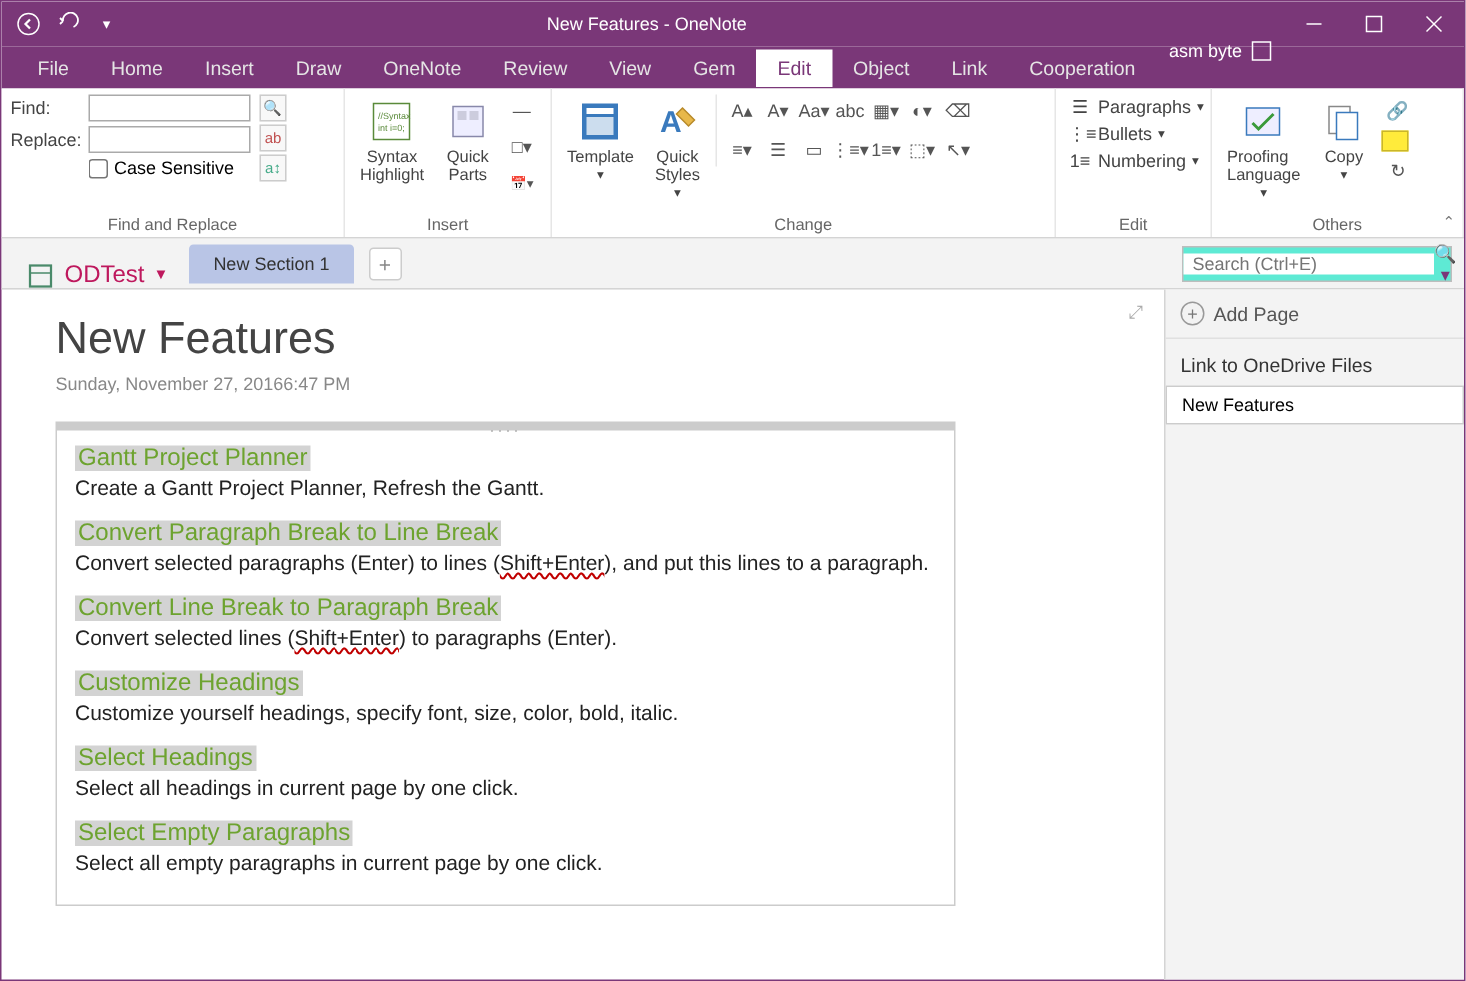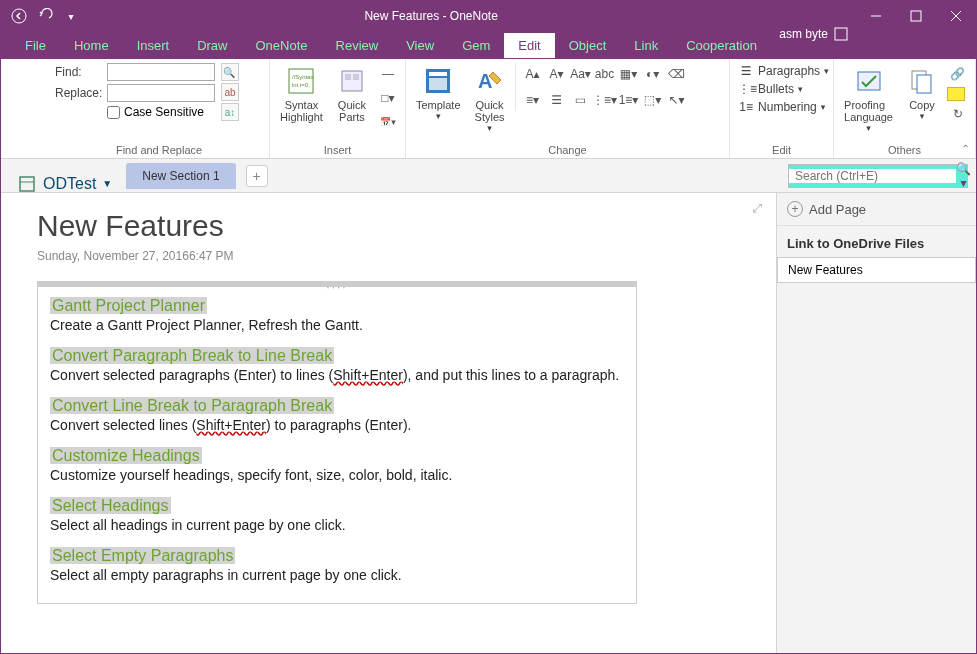--- a/index.html
+++ b/index.html
@@ -5,61 +5,61 @@
 * { margin: 0; padding: 0; box-sizing: border-box; font-family: "Segoe UI", Arial, sans-serif; }
 body { width: 977px; height: 654px; overflow: hidden; background: #fff; border: 1px solid #7a3778; }
 .titlebar { height: 30px; background: #7a3778; color: #fff; display: flex; align-items: center; font-size: 12px; }
 .titlebar .qat { display: flex; align-items: center; gap: 2px; padding-left: 6px; }
 .titlebar .qat .btn { width: 24px; height: 24px; display:flex; align-items:center; justify-content:center; cursor:pointer; }
 .titlebar .title { flex: 1; text-align: center; }
 .titlebar .user { padding-right: 8px; display:flex; align-items:center; gap:6px;margin-top:35px;}
 .titlebar .wincontrols { display:flex; }
 .titlebar .wincontrols .btn { width: 40px; height: 30px; display:flex; align-items:center; justify-content:center; }
 .menubar { height: 28px; background: #7a3778; display:flex; align-items:center; padding-left: 10px; gap: 0; }
-.menubar .tab { color:#86efac; font-size:13px; padding: 5px 14px; cursor:pointer; }
+.menubar .tab { color:#e5e5e5; font-size:13px; padding: 5px 14px; cursor:pointer; }
 .menubar .tab.active { background:#fff; color:#7a3778; }
 .ribbon { height: 100px; background:#fff; border-bottom:1px solid #d4d4d4; display:flex; position:relative; }
 .ribbon-group { border-right:1px solid #e6e6e6; padding: 4px 6px 2px 6px; display:flex; flex-direction:column; justify-content:space-between; }
 .ribbon-group .label { text-align:center; font-size:11px; color:#666; padding-top:2px; }
 .ribbon-group .content { display:flex; gap:4px; align-items:flex-start; flex:1; }
 .fr-row { display:flex; align-items:center; gap:4px; font-size:12px; margin-bottom:3px; }
 .fr-row label { width:48px; color:#444; }
 .fr-row input { width:108px; height:18px; border:1px solid #aaa; font-size:12px; padding:0 2px; }
 .fr-btncol { display:flex; flex-direction:column; gap:2px; margin-left:2px;}
 .fr-btncol .sb { width:18px; height:18px; border:1px solid #ccc; background:#f8f8f8; font-size:10px; display:flex; align-items:center; justify-content:center;}
 .cs-row { display:flex; align-items:center; gap:4px; font-size:12px; margin-top:2px;}
 .vbtn { display:flex; flex-direction:column; align-items:center; font-size:11px; color:#444; padding:2px 4px; cursor:pointer; min-width:42px;}
 .vbtn .bigicon { width:32px; height:32px; display:flex; align-items:center; justify-content:center; margin-bottom:2px; }
 .smallgrid { display:flex; flex-direction:column; gap:2px; }
 .smallbtn { width:22px; height:22px; border:0; background:transparent; display:flex; align-items:center; justify-content:center; font-size:12px; color:#555; cursor:pointer;}
 .sort-row { display:flex; align-items:center; gap:4px; font-size:12px; color:#444; padding:1px 2px; cursor:pointer;}
 .sort-row .sic { width:16px; text-align:center; }
 .collapse-caret { position:absolute; right:6px; bottom:4px; font-size:10px; color:#777; cursor:pointer;}
 .notebar { height: 34px; background:#f3f3f3; border-bottom:1px solid #d4d4d4; display:flex; align-items:center; padding: 0 8px; gap:6px;}
-.notebar .nb { display:flex; align-items:center; gap:6px; font-size:14px; color:#0c4a6e; padding:4px 8px; cursor:pointer;margin-top:16px;}
+.notebar .nb { display:flex; align-items:center; gap:6px; font-size:14px; color:#be185d; padding:4px 8px; cursor:pointer;margin-top:16px;}
 .notebar .nb .caret { font-size:10px;}
 .section-tab { background:#b9c5e6; color:#333; font-size:12px; padding:6px 16px; border-top-left-radius:3px; border-top-right-radius:3px; cursor:pointer;}
 .addsec { width:22px; height:22px; border:1px solid #ccc; border-radius:3px; background:#fff; color:#888; display:flex; align-items:center; justify-content:center; font-size:14px; margin-left:4px; cursor:pointer;}
 .searchwrap { margin-left:auto; display:flex; align-items:center; border:1px solid #bdbdbd; background:#5eead4; height:24px; width:180px;}
 .searchwrap input { border:0; outline:0; flex:1; font-size:12px; padding:0 6px; color:#888;}
 .searchwrap .sicon { width:22px; text-align:center; color:#7a3778; font-size:12px;}
 .workspace { display:flex; height: calc(654px - 30px - 28px - 100px - 34px); }
 .page { flex:1; padding: 16px 20px 0 36px; overflow:hidden; position:relative;}
 .page .fs { position:absolute; top:8px; right:14px; color:#aaa; font-size:12px; cursor:pointer;}
 .page h1 { font-size:30px; font-weight:300; color:#444; margin-bottom:6px;}
 .page .meta { font-size:12px; color:#888; display:flex; margin-bottom:18px;}
 .notebox { border:1px solid #ccc; border-top:6px solid #ccc; padding:10px 12px 20px 12px; max-width:600px; position:relative;}
 .notebox .grip { position:absolute; top:-5px; left:50%; transform:translateX(-50%); color:#999; font-size:10px; letter-spacing:2px;}
 .notebox .hdr { font-size:16px; color:#6da32f; background:#d3d3d3; display:inline; padding:0 2px;}
 .notebox .bdy { font-size:14px; color:#222; margin-top:2px; margin-bottom:14px;}
 .underl { text-decoration: underline wavy #c00000; text-decoration-skip-ink: none;}
 .sidepanel { width:200px; border-left:1px solid #d4d4d4; background:#f3f3f3; display:flex; flex-direction:column;}
 .sidepanel .addpage { display:flex; align-items:center; gap:6px; padding:8px 10px; font-size:13px; color:#555; border-bottom:1px solid #e0e0e0; cursor:pointer;}
 .sidepanel .addpage .plus { width:16px; height:16px; border:1px solid #999; border-radius:50%; display:flex; align-items:center; justify-content:center; font-size:12px; color:#777;}
-.sidepanel .sectitle { font-size:13px; font-weight:700; color:#333; padding:10px 10px 6px 10px;}
+.sidepanel .sectitle { font-size:13px; font-weight:400; color:#333; padding:10px 10px 6px 10px;}
 .sidepanel .pgitem { font-size:12px; padding:5px 10px; cursor:pointer;}
 .sidepanel .pgitem.active { background:#fff; border:1px solid #ccc;}
 svg { display:block; }
 </style>
 </head>
 <body>
 
 <div class="titlebar">
   <div class="qat">
     <div class="btn">
@@ -112,21 +112,21 @@
   <div class="tab">View</div>
   <div class="tab">Gem</div>
   <div class="tab active">Edit</div>
   <div class="tab">Object</div>
   <div class="tab">Link</div>
   <div class="tab">Cooperation</div>
 </div>
 
 <div class="ribbon">
 
-  <div class="ribbon-group" style="width:229px;margin-left:48px;">
+  <div class="ribbon-group" style="width:229px;">
     <div class="content" style="flex-direction:row; align-items:flex-start;">
       <div>
         <div class="fr-row">
           <label>Find:</label>
           <input type="text" value="" style="">
         </div>
         <div class="fr-row">
           <label>Replace:</label>
           <input type="text" value="" style="">
         </div>

